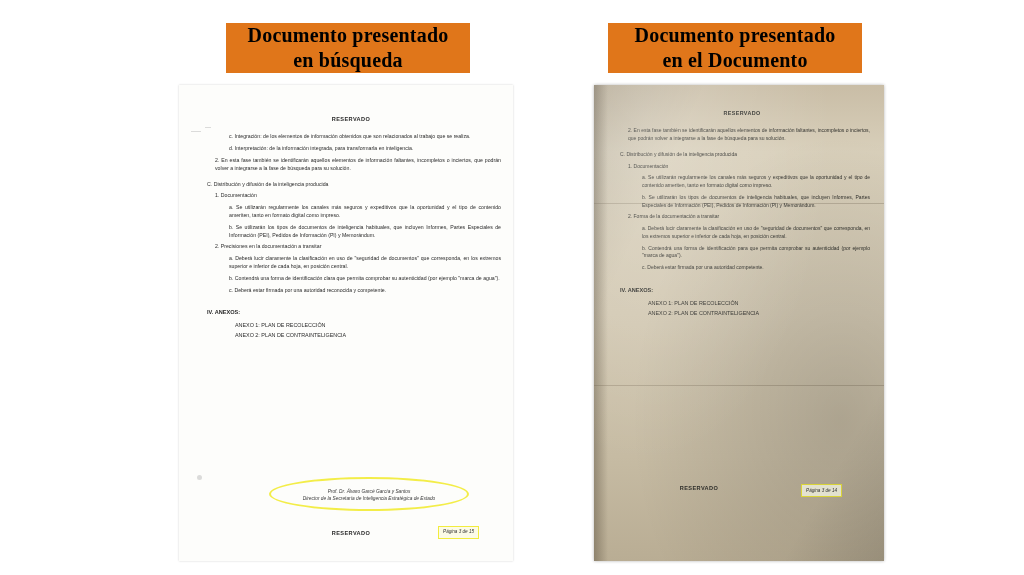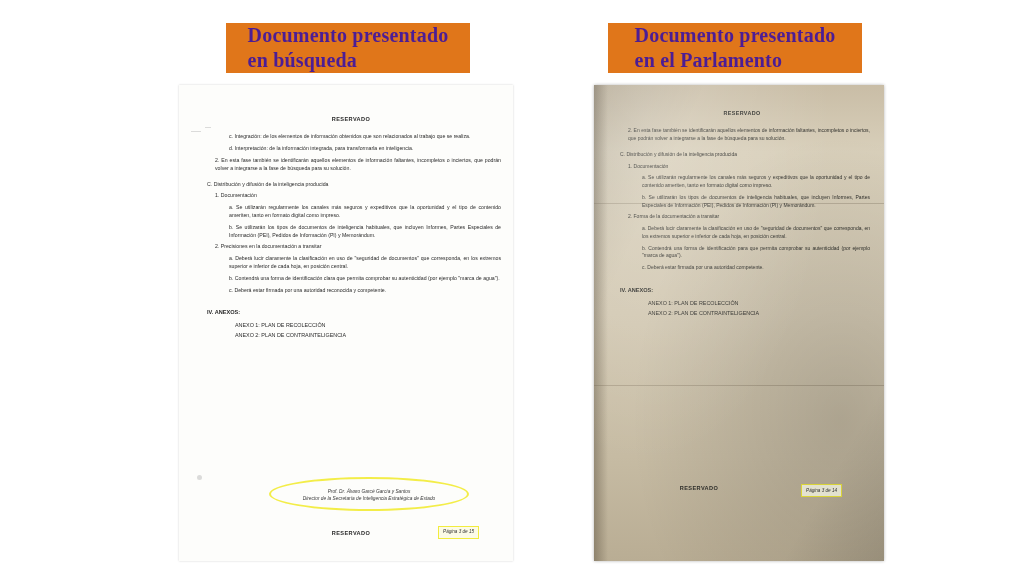--- a/index.html
+++ b/index.html
@@ -17,24 +17,24 @@
   .stage {
     position: absolute;
     inset: 0;
     background: #ffffff;
   }
 
   
   .banner {
     position: absolute;
     background: #e0761a;
-    color: #4c1d95;
+    color: #000000;
     font-family: "Liberation Serif", serif;
     font-weight: bold;
-    text-align: left;
+    text-align: center;
     line-height: 1.25;
     letter-spacing: .2px;
     display: flex;
     align-items: center;
     justify-content: center;
   }
   #banner-left {
     left: 226px;
     top: 23px;
     width: 244px;
@@ -206,21 +206,21 @@
   <div class="banner" id="banner-left">
     <div>
       <span>Documento presentado</span>
       <span>en búsqueda</span>
     </div>
   </div>
 
   <div class="banner" id="banner-right">
     <div>
       <span>Documento presentado</span>
-      <span>en el Parlamento</span>
+      <span>en el Documento</span>
     </div>
   </div>
 
   <div id="doc-left">
     <div class="stray" style="left:12px; top:46px; width:10px; height:1px;"></div>
     <div class="stray" style="left:26px; top:42px; width:6px; height:1px;"></div>
     <div class="stray" style="left:18px; top:390px; width:5px; height:5px; border-radius:50%;"></div>
 
     <div class="page">
       <div class="reservado-top">RESERVADO</div>

